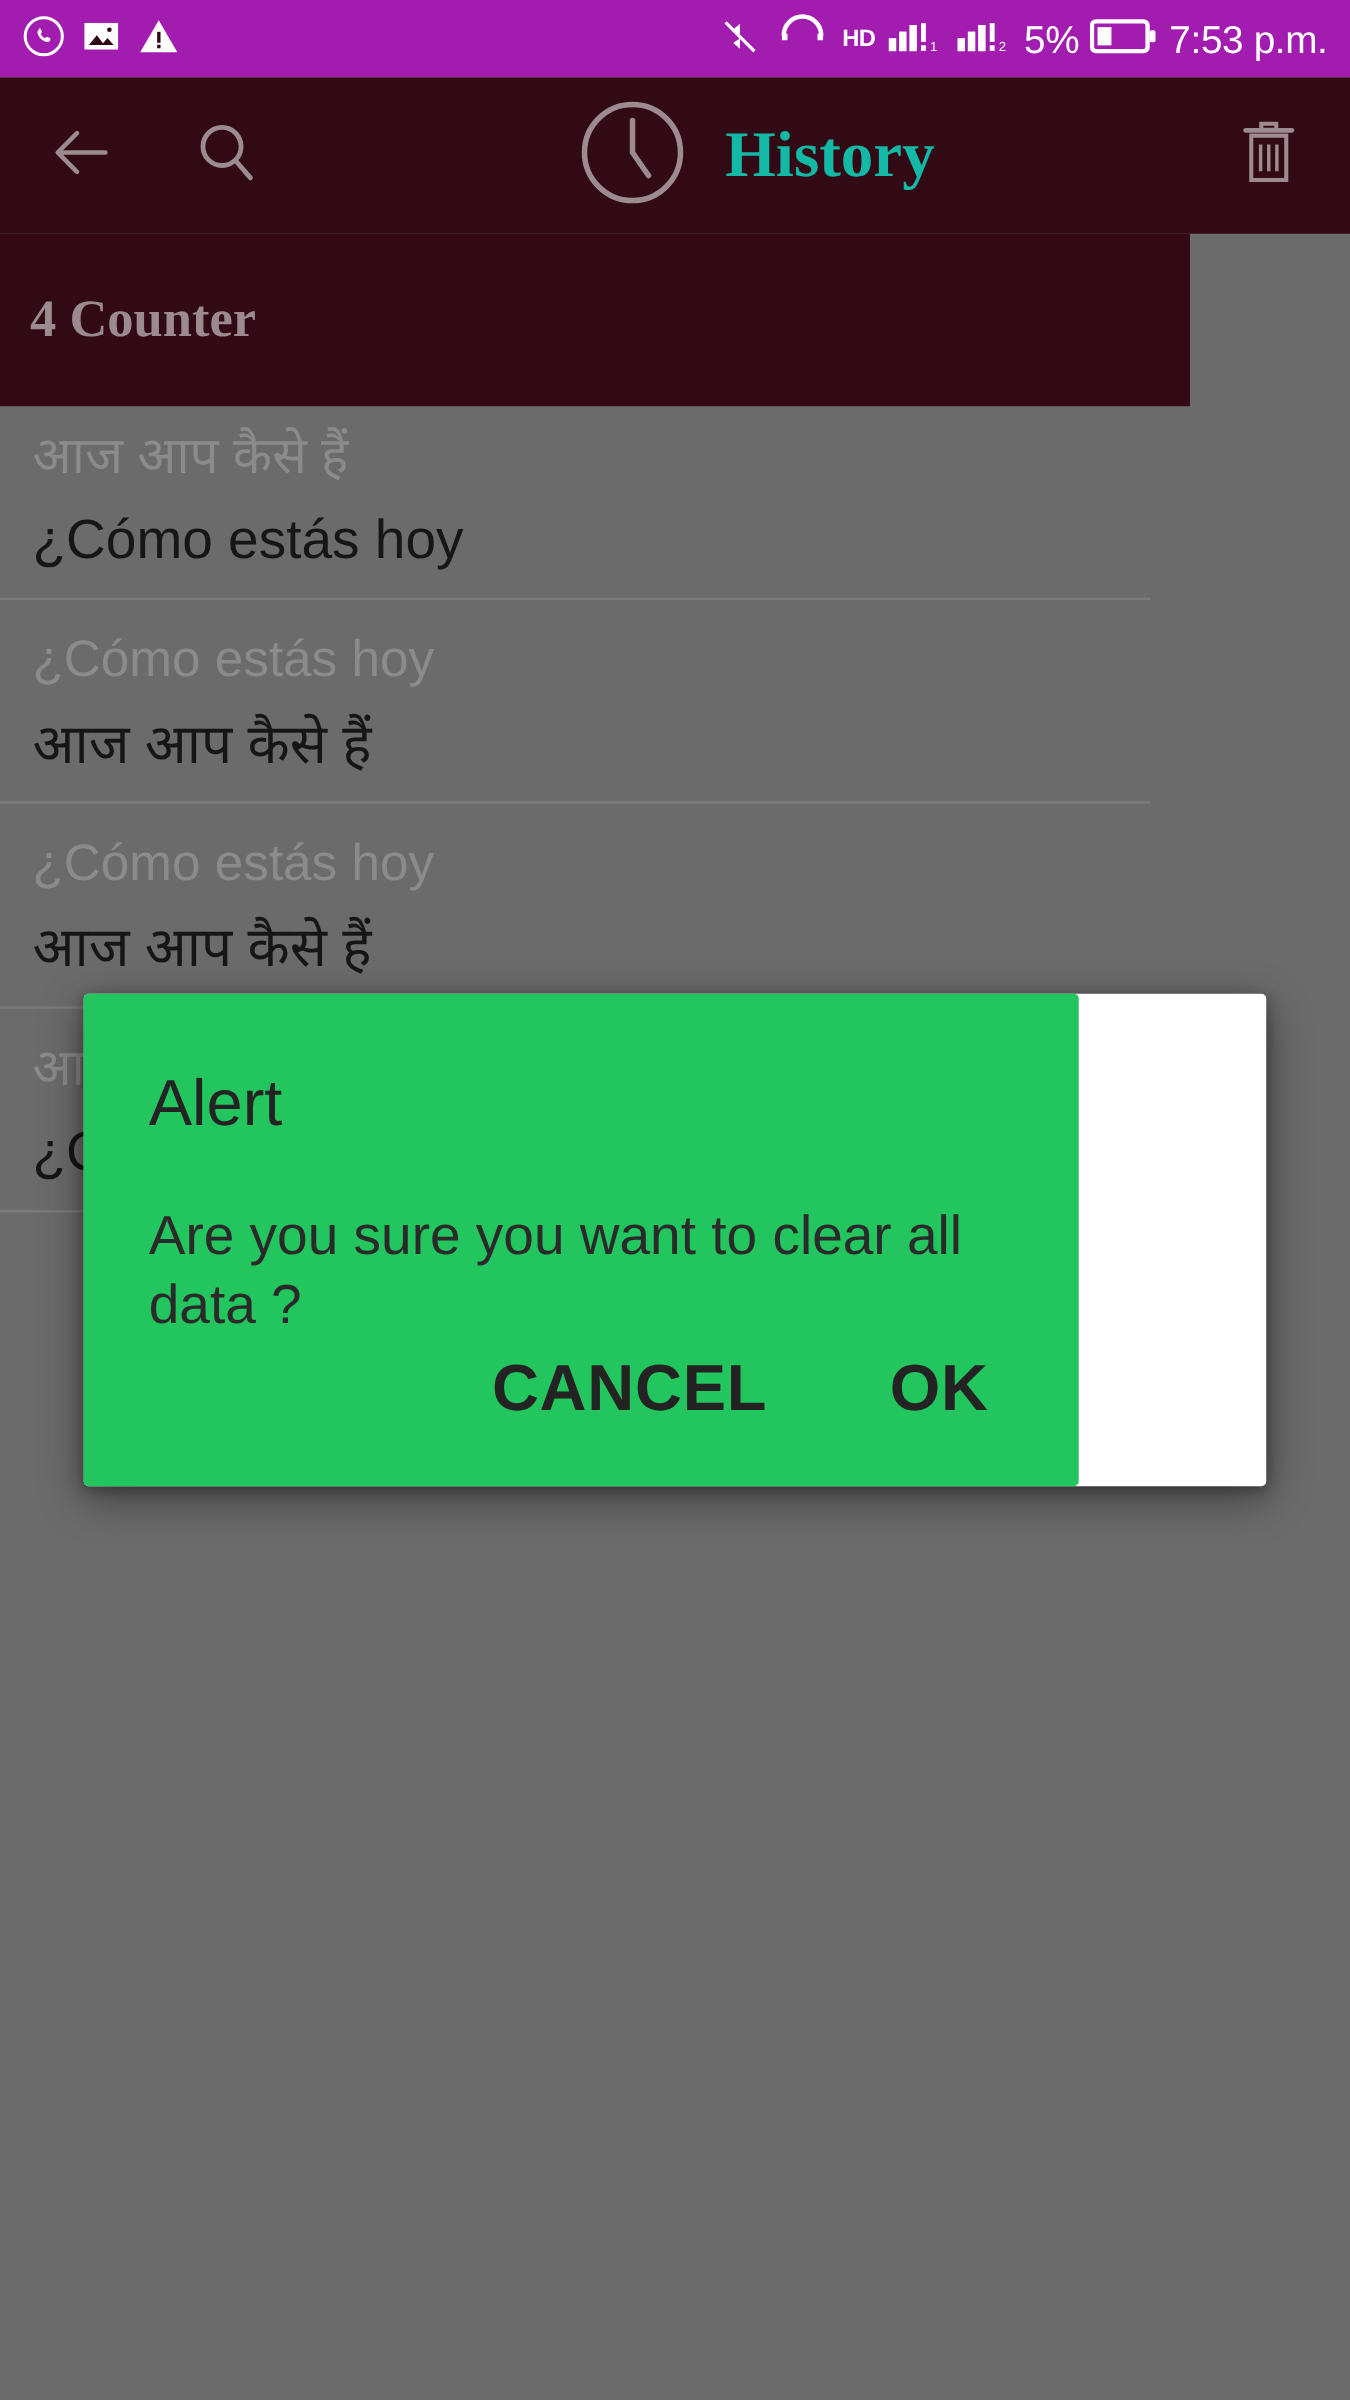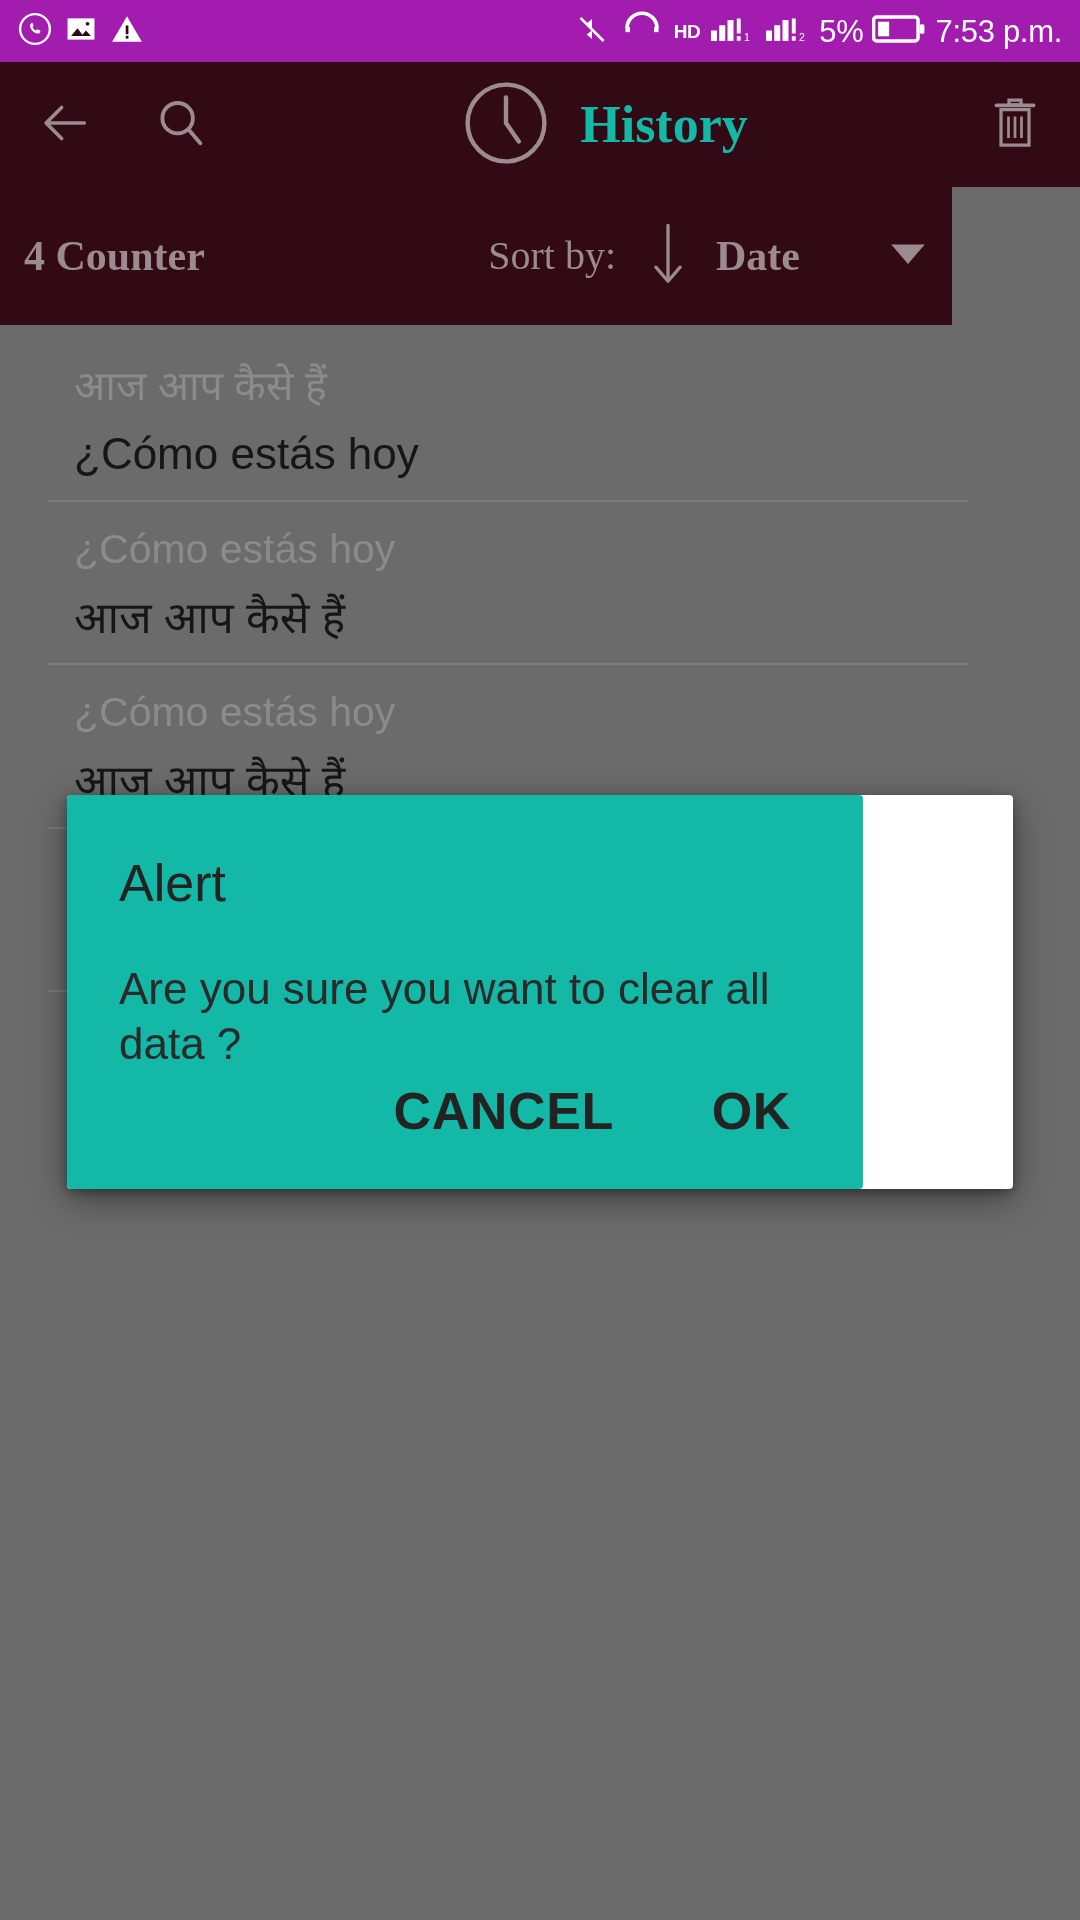--- a/index.html
+++ b/index.html
@@ -126,23 +126,22 @@
     font-family: "Liberation Serif", serif;
     font-size: 42px;
     font-weight: 700;
     line-height: 1;
   }
   #sort-caret { margin-left: 90px; display: block; }
 
   
   #history-list {
     position: absolute;
-    top: 339px; left: 0;
+    top: 317px; left: 0;
     width: 920px;
-    margin-left: 48px;
   }
   .history-item {
     box-sizing: border-box;
     padding: 18px 26px 14px 26px;
     border-bottom: 2px solid #7b7b7b;
   }
   .hi-source {
     color: #8b8b8b;
     font-size: 41px;
     line-height: 1.45;
@@ -165,21 +164,21 @@
     width: 946px; height: 394px;
     border-radius: 4px;
     box-shadow: 0 10px 34px rgba(0,0,0,0.42), 0 3px 10px rgba(0,0,0,0.3);
     background: #ffffff;
   }
   #alert-dialog {
     position: absolute;
     left: 67px; top: 795px;
     width: 796px;
     height: 394px;
-    background: #14b8a6;
+    background: #22c55e;
     border-radius: 4px;
     box-sizing: border-box;
     padding: 36px 42px 0 52px;
   }
   #dialog-title {
     color: #232323;
     font-size: 52px;
     font-weight: 400;
     line-height: 1;
     margin-top: 26px;
@@ -320,34 +319,20 @@
         <path d="M4.6 4.9h14.8" stroke="#9c8b90" stroke-width="1.5" stroke-linecap="round"></path>
         <path d="M6.4 6.6h11.2v14.2H6.4z" fill="none" stroke="#9c8b90" stroke-width="1.3"></path>
         <path d="M9.4 9.4v8.6M12 9.4v8.6M14.6 9.4v8.6" stroke="#9c8b90" stroke-width="1.1"></path>
       </svg>
     </span>
   </div>
 </div>
 
 <div id="sort-bar">
   <span id="counter-label">4 Counter</span>
-  <div id="sort-group">
-    <span id="sort-by-label">Sort by:</span>
-    <span id="sort-dir-icon">
-      <svg width="44" height="66" viewBox="0 0 16 30">
-        <path d="M8 2v25M2.5 21L8 27.4 13.5 21" fill="none" stroke="#9b8a8f" stroke-width="1.5" stroke-linecap="round" stroke-linejoin="round"></path>
-      </svg>
-    </span>
-    <span id="sort-value">Date</span>
-    <span id="sort-caret">
-      <svg width="36" height="24" viewBox="0 0 18 12">
-        <path d="M0.6 1.2h16.8L9 11z" fill="#9b8a8f"></path>
-      </svg>
-    </span>
-  </div>
 </div>
 
 <div id="history-list">
   <div class="history-item">
     <div class="hi-source">आज आप कैसे हैं</div>
     <div class="hi-target">¿Cómo estás hoy</div>
   </div>
   <div class="history-item">
     <div class="hi-source">¿Cómo estás hoy</div>
     <div class="hi-target">आज आप कैसे हैं</div>

